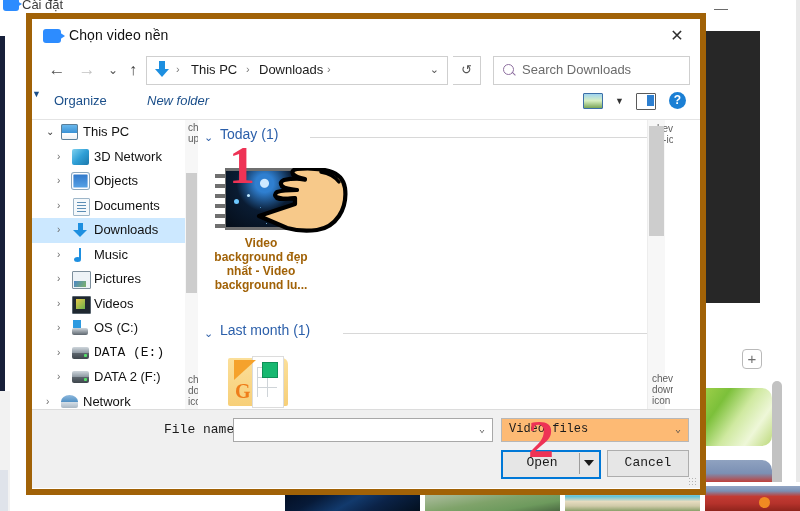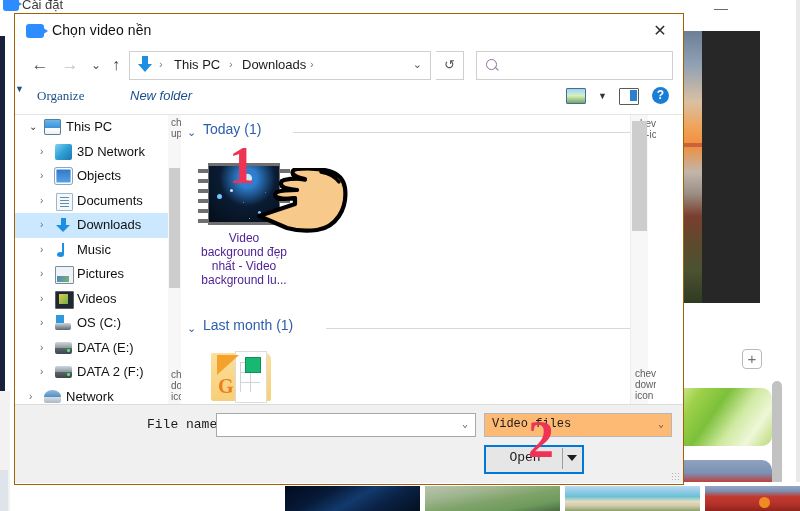--- a/index.html
+++ b/index.html
@@ -46,22 +46,22 @@
   .bg-bottom-strip{position:absolute;left:10px;top:482px;width:790px;height:29px;background:#ffffff;}
   .bgt{position:absolute;top:486px;height:25px;}
   .bgt1{left:285px;width:135px;background:linear-gradient(150deg,#020b1d 0%,#071a38 30%,#123a6d 52%,#0b2348 70%,#03101f 100%);}
   .bgt2{left:425px;width:135px;background:linear-gradient(170deg,#b9c4b0 0%,#9fb58f 30%,#7fa36a 55%,#6d9a5d 78%,#4c6b43 100%);}
   .bgt3{left:565px;width:135px;background:linear-gradient(180deg,#bcd9ef 0%,#8ec9e8 24%,#66c3d6 42%,#e6dcc0 62%,#cfcaa8 80%,#8ba06a 100%);}
   .bgt4{left:705px;width:95px;background:linear-gradient(180deg,#93a6c4 0%,#7b90b4 20%,#c23b33 42%,#b5322b 70%,#8f241c 100%);}
   .bgt4:after{content:"";position:absolute;left:54px;top:11px;width:11px;height:11px;border-radius:50%;background:#f08a22;}
 
   
   #dialog{
-    position:absolute;left:14px;top:13px;width:668px;height:470px;
-    background:#ffffff;border:1px solid #a16207;box-shadow:0 0 0 0 rgba(0,0,0,.1);
+    position:absolute;left:26px;top:13px;width:668px;height:470px;
+    background:#ffffff;border:6px solid #a16207;box-shadow:0 0 0 0 rgba(0,0,0,.1);
   }
   .dlg-titlebar{position:relative;height:34px;background:#ffffff;}
   .dlg-icon{position:absolute;left:11px;top:10px;width:18px;height:14px;border-radius:3px;background:#2d8cff;}
   .dlg-icon:after{content:"";position:absolute;right:-4px;top:3px;border-left:6px solid #2d8cff;border-top:4px solid transparent;border-bottom:4px solid transparent;}
   .dlg-title{position:absolute;left:37px;top:8px;font-size:14px;color:#111;letter-spacing:.1px;}
   .dlg-close{position:absolute;right:0;top:0;width:46px;height:33px;line-height:33px;text-align:center;font-size:16px;color:#303030;}
 
   
   .navbar{position:relative;height:36px;background:#ffffff;}
   .nv-btn{position:absolute;top:3px;width:26px;height:28px;text-align:center;line-height:28px;font-size:17px;color:#555;}
@@ -82,21 +82,21 @@
   .refresh-btn span{display:inline-block;transform:scaleX(-1);}
 
   .searchbox{position:absolute;left:461px;top:3px;width:195px;height:27px;border:1px solid #cfcfcf;background:#fff;}
   .srch-ic{position:absolute;left:9px;top:7px;width:9px;height:9px;border:1.4px solid #8e6fa0;border-radius:50%;}
   .srch-ic:after{content:"";position:absolute;left:7px;top:8px;width:5px;height:1.4px;background:#8e6fa0;transform:rotate(45deg);}
   .srch-ph{position:absolute;left:28px;top:5px;font-size:13px;color:#6b6b6b;}
 
   
   .cmdbar{position:relative;height:30px;background:#ffffff;border-bottom:1px solid #e4e4e4;}
   .cmd-item{position:absolute;top:4px;font-size:13px;color:#1b4f8a;}
-  .cmd-organize{left:22px;font-family:Liberation Serif, serif;}
+  .cmd-organize{left:22px;}
   .cmd-caret{left:82px;top:7px;font-size:9px;color:#1b4f8a;}
   .cmd-newfolder{left:115px;font-style:italic;}
 
   .viewbtn{position:absolute;top:4px;}
   .vb-layout{right:97px;width:18px;height:14px;border:1.4px solid #3c6fa8;border-radius:1px;overflow:hidden;
      background:linear-gradient(180deg,#9fd4ef 0%,#d8efc2 48%,#7aa657 100%);}
   .vb-caret{right:76px;top:7px;font-size:9px;color:#333;}
   .vb-pane{right:44px;width:18px;height:15px;border:1.4px solid #5a5a5a;border-radius:1px;background:#fff;}
   .vb-pane:after{content:"";position:absolute;right:1px;top:1px;width:7px;height:11px;background:#2d7fd0;}
   .vb-help{right:14px;top:3px;width:17px;height:17px;border-radius:50%;background:#1a7fd4;color:#fff;font-size:12px;font-weight:bold;text-align:center;line-height:17px;}
@@ -144,21 +144,21 @@
 
   .tile{position:absolute;width:110px;text-align:center;}
   .tile-film{position:relative;width:92px;height:62px;margin:0 auto;background:#6f6f6f;padding:0;}
   .tile-film .perf{position:absolute;top:0;width:10px;height:62px;
     background:repeating-linear-gradient(180deg,#ffffff 0 6px,#6f6f6f 6px 10px);}
   .tile-film .perf.l{left:0;} .tile-film .perf.r{right:0;}
   .tile-film .frame{position:absolute;left:11px;top:3px;width:70px;height:56px;
     background:radial-gradient(circle at 55% 22%, #cfe9ff 0 4px, #2f7fd0 5px 9px, #0a1c33 28px, #050d18 100%);}
   .tile-film .frame:after{content:"";position:absolute;left:8px;top:28px;width:5px;height:5px;border-radius:50%;background:#6ec8ff;
     box-shadow:12px -6px 0 -1px #bfe8ff, 24px 6px 0 -2px #58a8e0, 40px 16px 0 -1px #7fd0ff, 46px -4px 0 -2px #4a90c8, 30px 22px 0 -2px #8fd8ff;}
-  .tile-cap{margin-top:6px;font-size:12px;color:#4c1d95;line-height:14px;}
+  .tile-cap{margin-top:6px;font-size:12px;color:#a16207;line-height:14px;font-weight:bold;}
 
   .tile-folder{position:relative;width:66px;height:52px;margin:0 auto;}
   .fd-back{position:absolute;left:0;top:2px;width:60px;height:48px;border-radius:2px 6px 2px 2px;
      background:linear-gradient(180deg,#fbdf9a 0%,#f7cf78 100%);}
   .fd-page{position:absolute;left:24px;top:0px;width:30px;height:50px;background:#ffffff;border:1px solid #dcdcdc;}
   .fd-page:after{content:"";position:absolute;left:4px;top:10px;width:20px;height:30px;
      background:linear-gradient(#cfd4d8 0 1px,transparent 1px 9px) ,linear-gradient(90deg,#cfd4d8 0 1px,transparent 1px);background-size:100% 10px,10px 100%;}
   .fd-green{position:absolute;left:34px;top:6px;width:14px;height:14px;background:#17b870;border:1px solid #0f8f57;}
   .fd-tri{position:absolute;left:6px;top:4px;width:0;height:0;border-left:22px solid #f5a22c;border-bottom:20px solid transparent;}
   .fd-g{position:absolute;left:7px;top:24px;font-size:20px;font-weight:bold;color:#ef7d1a;font-family:"Liberation Serif",serif;}
@@ -252,20 +252,21 @@
       <div class="crumb-sep" style="left:99px;">›</div>
       <div class="crumb" style="left:112px;">Downloads</div>
       <div class="crumb-sep" style="left:180px;">›</div>
       <div class="addr-chev">⌄</div>
     </div>
 
     <div class="refresh-btn"><span>↻</span></div>
 
     <div class="searchbox">
       <div class="srch-ic"></div>
+      <div class="srch-ph">Search Downloads</div>
     </div>
   </div>
 
   <div class="cmdbar">
     <div class="cmd-item cmd-organize">Organize</div>
     <div class="cmd-caret">▼</div>
     <div class="cmd-item cmd-newfolder">New folder</div>
 
     <div class="viewbtn vb-layout"></div>
     <div class="viewbtn vb-caret">▼</div>
@@ -327,21 +328,21 @@
 
       <div class="tree-row">
         <div class="tw-arrow" style="left:25px;">›</div>
         <div class="tw-icon ic-os" style="left:40px;"></div>
         <div class="tw-label" style="left:62px;">OS (C:)</div>
       </div>
 
       <div class="tree-row">
         <div class="tw-arrow" style="left:25px;">›</div>
         <div class="tw-icon ic-drive" style="left:40px;top:6px;height:12px;"></div>
-        <div class="tw-label" style="left:62px;">DATA (E:)</div>
+        <div class="tw-label" style="left:62px;font-family:Liberation Mono, monospace;">DATA (E:)</div>
       </div>
 
       <div class="tree-row">
         <div class="tw-arrow" style="left:25px;">›</div>
         <div class="tw-icon ic-drive" style="left:40px;top:6px;height:12px;"></div>
         <div class="tw-label" style="left:62px;">DATA 2 (F:)</div>
       </div>
 
       <div class="tree-row">
         <div class="tw-arrow">›</div>
@@ -410,20 +411,21 @@
     <div class="ft-combo">
       <div class="txt">Video files</div>
       <div class="chev">⌄</div>
     </div>
 
     <div class="btn-open">
       <div class="lbl">Open</div>
       <div class="sep"></div>
       <div class="tri"></div>
     </div>
+    <div class="btn-cancel">Cancel</div>
 
     <div class="grip"></div>
   </div>
 </div>
 
 <div class="anno-num" id="anno1">1</div>
 <div class="anno-num" id="anno2">2</div>
 
 <svg id="hand" viewBox="0 0 96 78">
   <path d="M4 48 L40 36 L40 30 Q26 32 22 30 Q18 27 22 24 Q28 22 42 22

